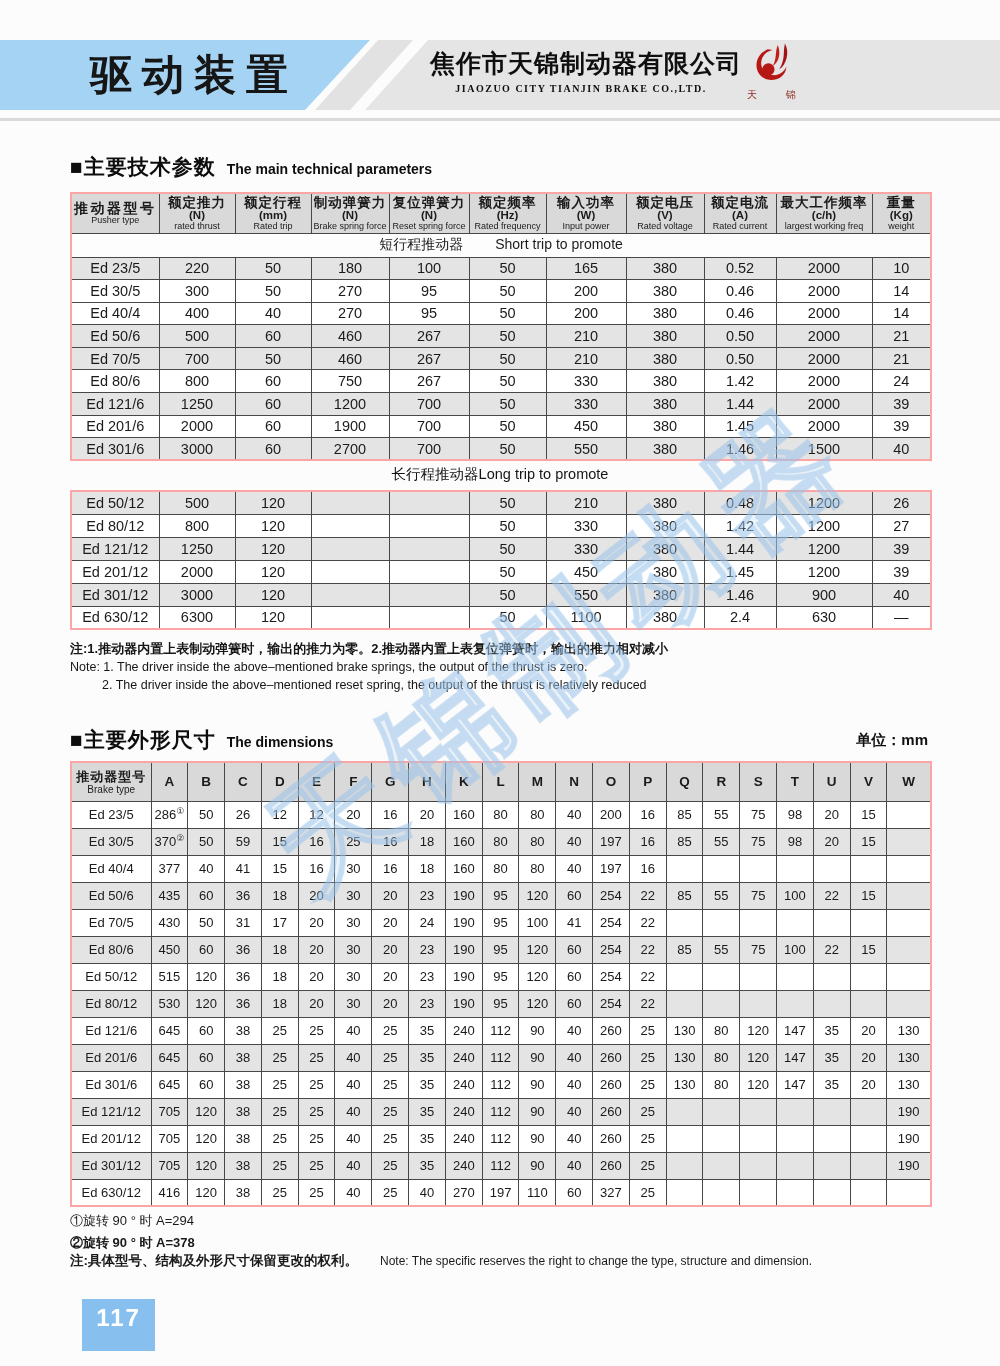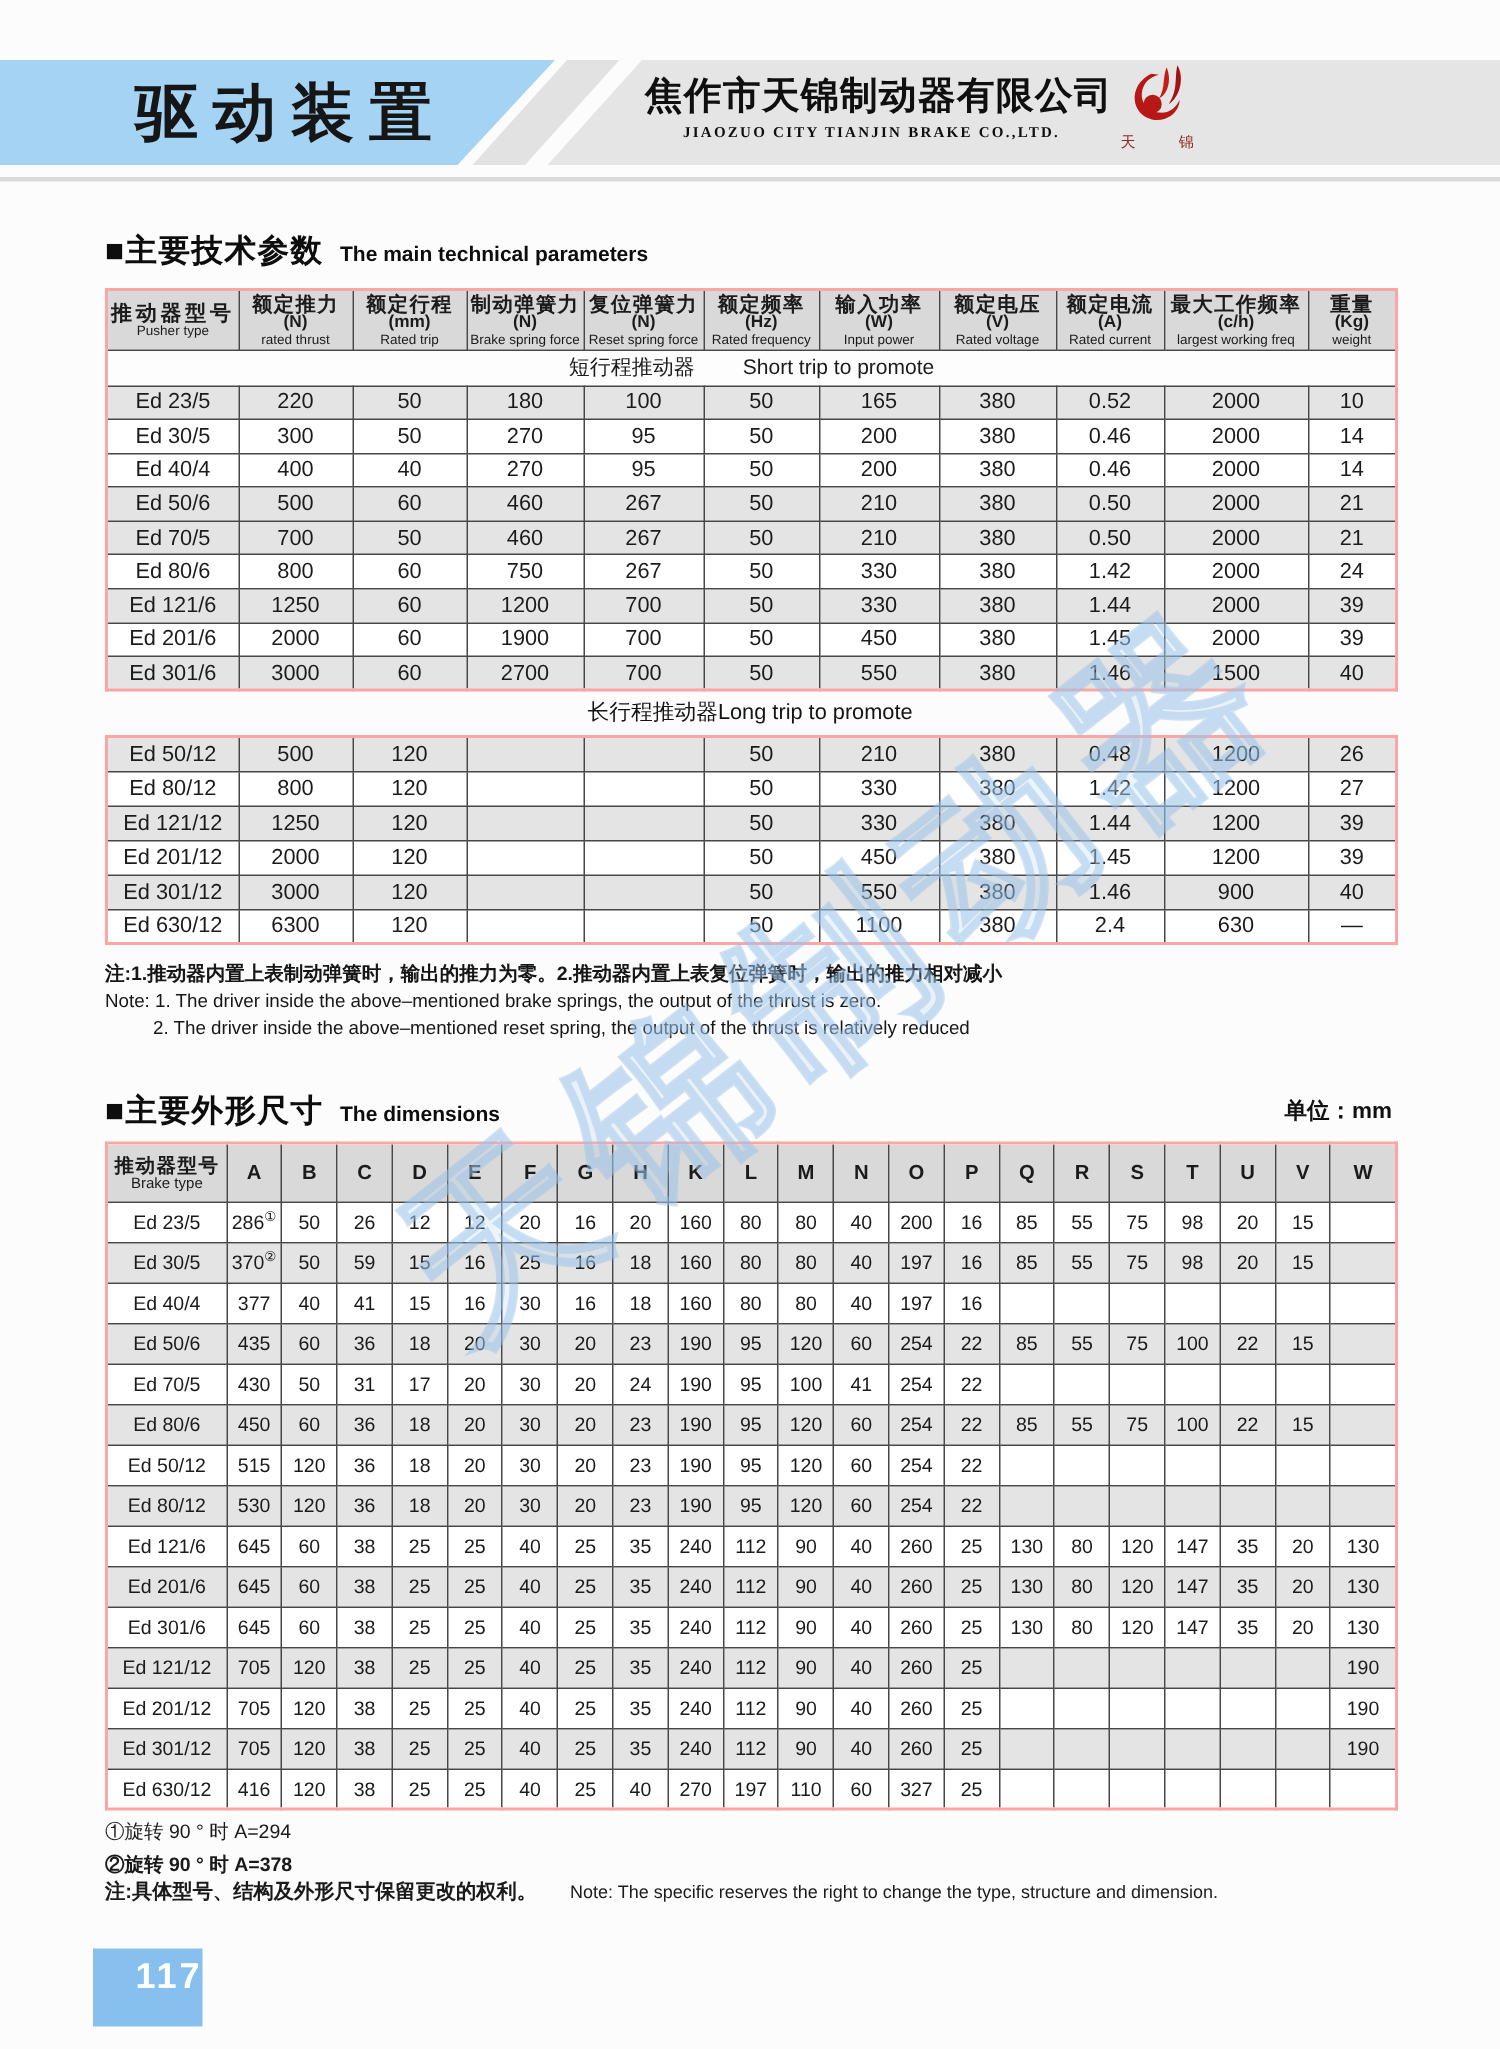--- a/index.html
+++ b/index.html
@@ -80,22 +80,22 @@
   #dim-table tbody tr{height:27px}
   #dim-table tbody tr:nth-child(even) td{background:#e4e4e4}
   #dim-table tbody td{font-size:13px}
   td.type-cell{font-size:13.5px}
 
   
   .fn1{position:absolute;left:70px;top:1212px;font-size:13px;font-weight:normal;z-index:10}
   .fn2{position:absolute;left:70px;top:1234px;font-size:13px;font-weight:bold;z-index:10}
   .fn-cn{position:absolute;left:70px;top:1252px;font-size:13.5px;font-weight:bold;z-index:10}
   .fn-en{position:absolute;left:380px;top:1254px;font-size:12px;z-index:10}
-  .page-num{position:absolute;left:62px;top:1299px;width:73px;height:52px;background:#87c0ee;
-            color:#fff;font-size:24px;font-weight:bold;text-align:right;line-height:38px;
+  .page-num{position:absolute;left:82px;top:1299px;width:73px;height:52px;background:#87c0ee;
+            color:#fff;font-size:24px;font-weight:bold;text-align:center;line-height:38px;
             letter-spacing:2px;z-index:10}
 </style>
 </head>
 <body>
 
 <div class="page">
 
   <div class="band">
     <div class="band-main"></div>
     <div class="band-stripe"></div>

